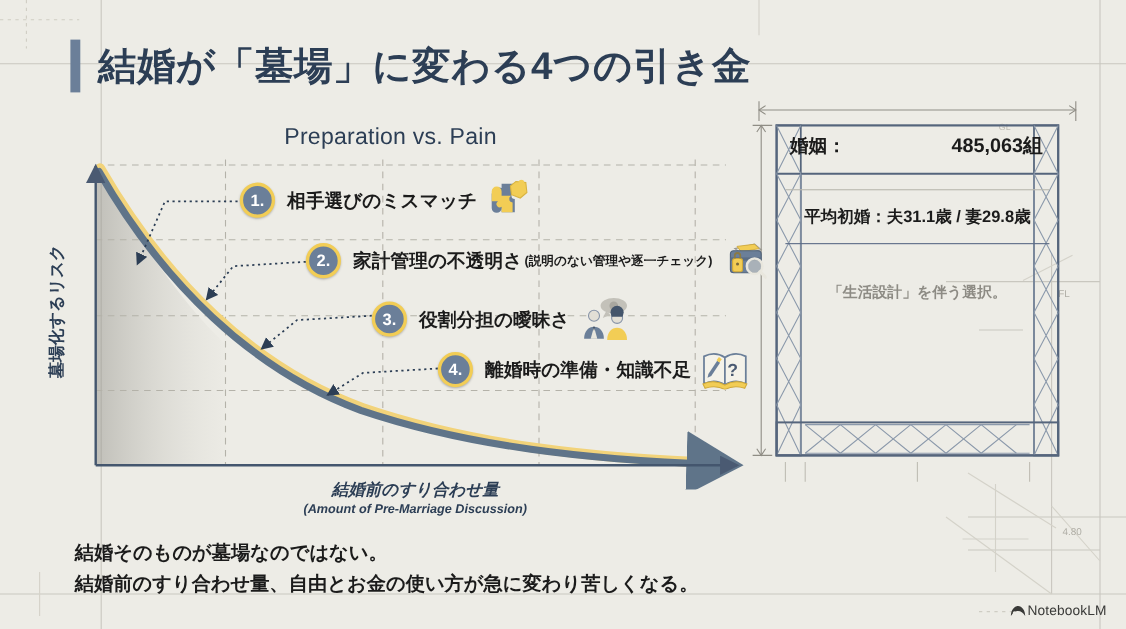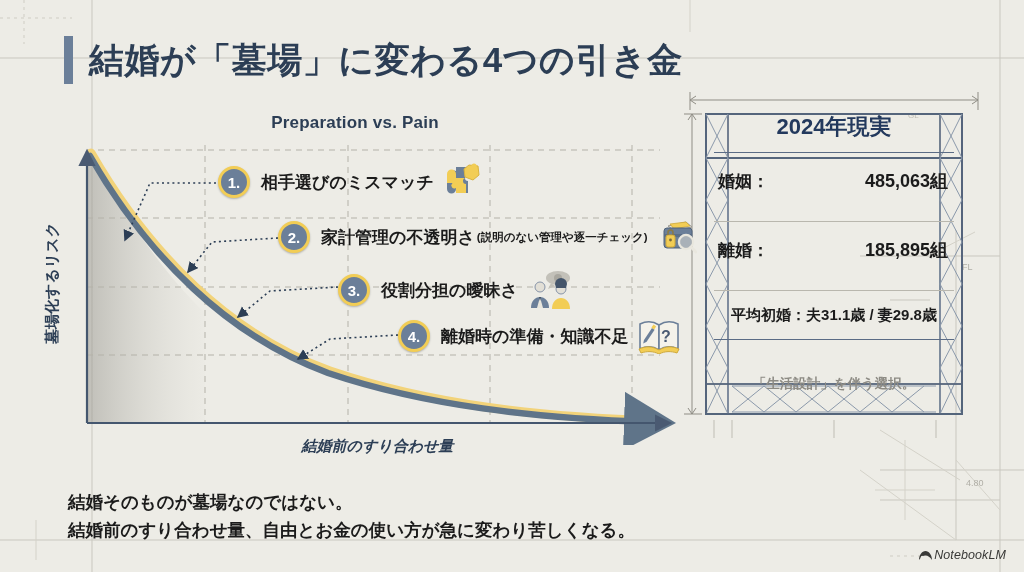--- a/index.html
+++ b/index.html
@@ -53,22 +53,22 @@
     top: 105px;
     width: 650px;
     height: 375px;
     z-index: 4;
   }
   #chart-title {
     position: absolute;
     left: 0; right: 0;
     top: 8px;
     text-align: center;
-    font-size: 17px;
-    font-weight: bold;
+    font-size: 21px;
+    font-weight: normal;
     color: #2c3e55;
     letter-spacing: 0.2px;
   }
   #chart-svg { position: absolute; left: 0; top: 0; }
 
   #y-axis-label {
     position: absolute;
     left: 22px;
     top: 178px;
     transform: translate(-50%, -50%) rotate(-90deg);
@@ -215,21 +215,20 @@
 
   
   #watermark {
     position: absolute;
     right: 18px;
     bottom: 10px;
     display: flex;
     align-items: center;
     gap: 1px;
     z-index: 6;
-    font-style: italic;
   }
   #watermark-text {
     font-size: 12.5px;
     color: #3a3a38;
     letter-spacing: .1px;
   }
 </style>
 </head>
 <body>
 
@@ -316,20 +315,21 @@
       <path d="M248 133 L182 137 L158 167" marker-end="url(#annArrow)"></path>
       <path d="M308 182 L240 186 L208 212" marker-end="url(#annArrow)"></path>
       <path d="M368 230 L300 234 L268 254" marker-end="url(#annArrow)"></path>
     </g>
   </svg>
 
   <div id="y-axis-label">墓場化するリスク</div>
 
   <div id="x-axis-label">
     <span class="jp">結婚前のすり合わせ量</span>
+    <span class="en">(Amount of Pre-Marriage Discussion)</span>
   </div>
 </div>
 
 <div class="annot-row" id="row-1">
   <div class="annot-badge">1.</div>
   <div class="annot-label">相手選びのミスマッチ</div>
   <svg class="annot-icon" width="40" height="38" viewBox="0 0 40 38">
     <path d="M4 13h9a3 3 0 1 1 0-5V4h12v8a3 3 0 1 0 0 6v12H13v-4a3 3 0 1 1-9 0z" fill="#6b7f99"></path>
     <path d="M4 20h9a3 3 0 1 0 0 5v5h10v-9a3 3 0 1 1 0-6H13v-4a3 3 0 1 0-9 0z" fill="#f2cd55"></path>
     <path d="M26 2l9 1 1 9-6 5-8-3-1-8z" fill="#f2cd55" stroke="#d9b441" stroke-width="1"></path>
@@ -443,31 +443,26 @@
 
     <g stroke="#bfbdb4" stroke-width="1" fill="none">
       <line x1="30" y1="332" x2="30" y2="350"></line>
       <line x1="48" y1="332" x2="48" y2="350"></line>
       <line x1="150" y1="332" x2="150" y2="350"></line>
       <line x1="252" y1="332" x2="252" y2="350"></line>
     </g>
   </svg>
 
   <div id="stats-inner">
-    <div id="stats-title">2024年現実</div>
 
     <div class="stat-row">
       <span class="label">婚姻：</span>
       <span class="value">485,063組</span>
     </div>
 
-    <div class="stat-row">
-      <span class="label">離婚：</span>
-      <span class="value">185,895組</span>
-    </div>
 
     <div id="stat-age">平均初婚：夫31.1歳 / 妻29.8歳</div>
 
     <div id="stats-note">
       <br>
       <span>「生活設計」を伴う選択。</span>
     </div>
   </div>
 </div>
 

